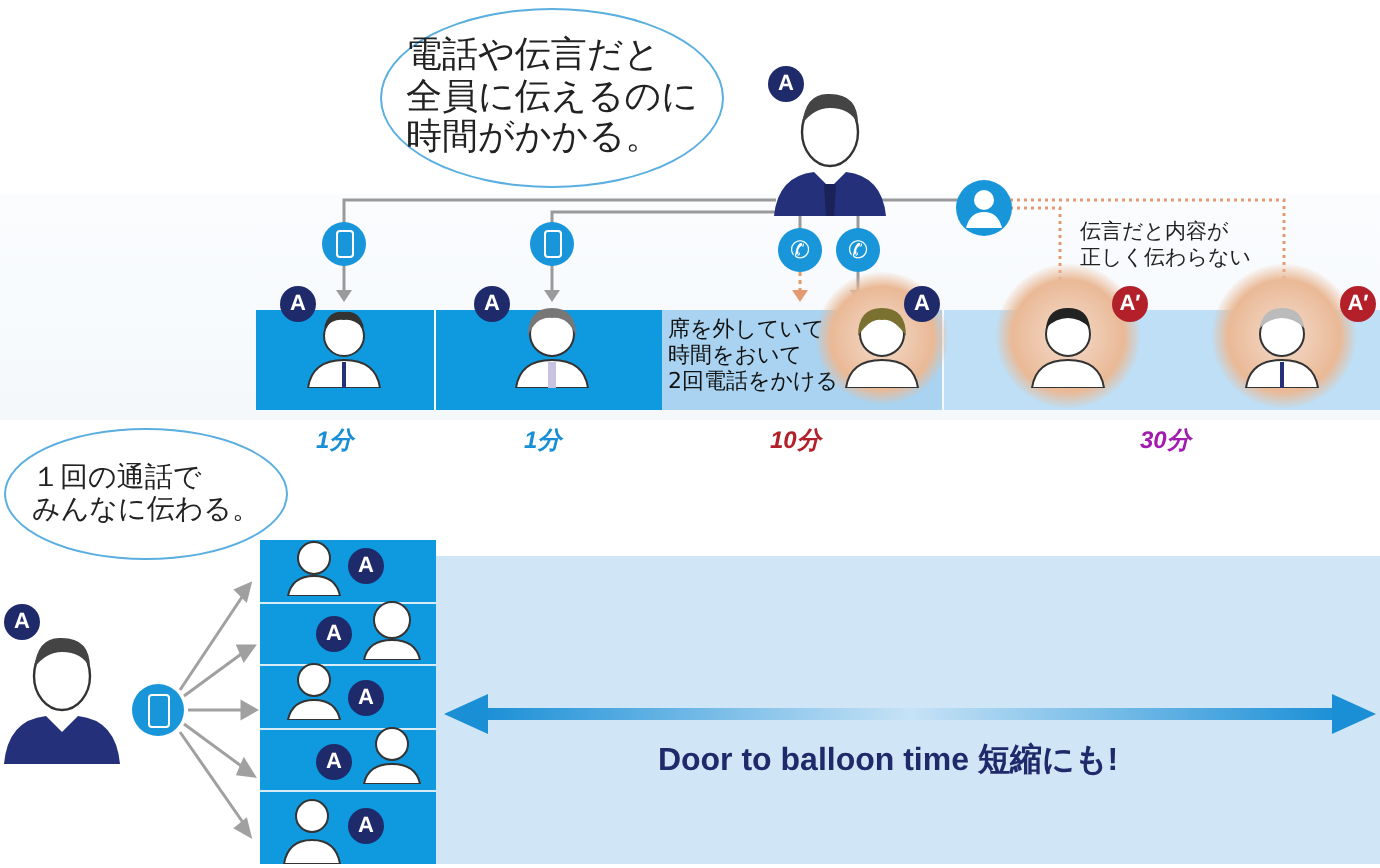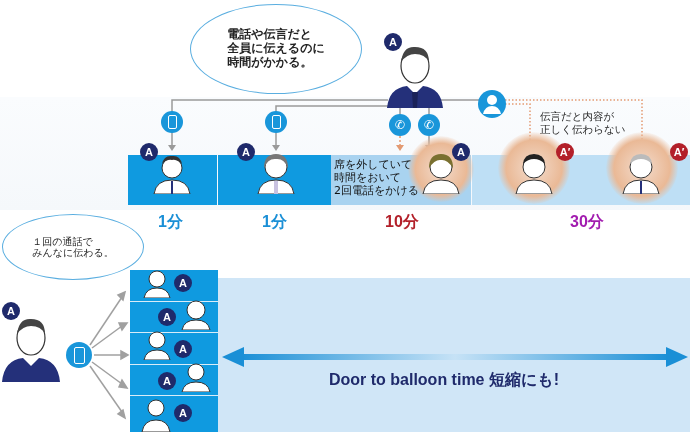--- a/index.html
+++ b/index.html
@@ -9,21 +9,21 @@
   .cell{position:absolute;top:155px;height:50px;}
   .c-blue{background:#0f9ae0;}
   .c-light{background:#a9d3f0;}
   .c-pale{background:#bedff5;}
   .bubble{position:absolute;border:1.5px solid #5aaee0;border-radius:50%;background:#fff;display:flex;align-items:center;justify-content:center;text-align:left;color:#222;}
   .bubble span{display:block;line-height:1.15;white-space:pre;}
   .badge{position:absolute;width:18px;height:18px;border-radius:50%;color:#fff;font-weight:bold;font-size:11px;display:flex;align-items:center;justify-content:center;font-family:"Liberation Sans",sans-serif;}
   .badge.navy{background:#1f2a6b;}
   .badge.red{background:#b3202a;}
   .phone-circ{position:absolute;width:22px;height:22px;border-radius:50%;background:#1996da;display:flex;align-items:center;justify-content:center;}
-  .time{position:absolute;top:212px;font-weight:bold;font-size:16px;font-family:"Liberation Sans",sans-serif;}
+  .time{position:absolute;top:212px;font-weight:bold;font-size:12px;font-family:"Liberation Sans",sans-serif;font-style:italic;}
   .person{position:absolute;}
   .burst{position:absolute;border-radius:50%;background:radial-gradient(circle,#f3dccd 0%,#eab996 55%,rgba(234,185,150,0) 72%);}
   .grid-rows{position:absolute;left:130px;top:270px;width:88px;height:162px;background:#0f9ae0;}
   .grid-rows .row{height:31.6px;border-bottom:1.5px solid #d8ecf8;box-sizing:border-box;}
   .bigband{position:absolute;left:218px;top:278px;width:472px;height:154px;background:#d0e6f7;}
 </style>
 </head>
 <body>
 
 <div class="abs band-top"></div>
@@ -57,21 +57,21 @@
     <line x1="94" y1="355" x2="122" y2="355"></line>
       <polygon points="128,355 121,351 121,359"></polygon>
     <line x1="92" y1="362" x2="122" y2="384"></line>
       <polygon points="127,388 122,380 119,387"></polygon>
     <line x1="90" y1="366" x2="122" y2="412"></line>
       <polygon points="125,418 123,410 118,414"></polygon>
   </g>
 </svg>
 
 <div class="bubble" style="left:190px;top:4px;width:170px;height:88px;">
-  <span style="font-size:12px;font-weight:bold;">電話や伝言だと
+  <span style="font-size:18px;">電話や伝言だと
 全員に伝えるのに
 時間がかかる。</span>
 </div>
 
 <div class="badge navy" style="left:384px;top:33px;">A</div>
 <svg class="person" style="left:385px;top:42px;" width="60" height="66">
   <ellipse cx="30" cy="24" rx="14" ry="17" fill="#fff" stroke="#333" stroke-width="1.2"></ellipse>
   <path d="M16 20 Q18 4 30 5 Q44 5 44 20 Q40 12 30 12 Q22 12 16 20Z" fill="#444"></path>
   <path d="M2 66 Q4 46 22 44 L30 52 L38 44 Q56 46 58 66Z" fill="#24307a"></path>
   <path d="M27 50 L33 50 L32 66 L28 66Z" fill="#1a2259"></path>
@@ -147,21 +147,21 @@
     <rect x="19" y="31" width="2" height="13" fill="#24307a"></rect>
 </svg>
 <div class="badge red" style="left:670px;top:143px;">A′</div>
 
 <div class="time" style="left:158px;color:#1a8fd6;">1分</div>
 <div class="time" style="left:262px;color:#1a8fd6;">1分</div>
 <div class="time" style="left:385px;color:#b3202a;">10分</div>
 <div class="time" style="left:570px;color:#a21caf;">30分</div>
 
 <div class="bubble" style="left:2px;top:214px;width:140px;height:64px;">
-  <span style="font-size:10px;">１回の通話で
+  <span style="font-size:14px;">１回の通話で
 みんなに伝わる。</span>
 </div>
 
 <div class="badge navy" style="left:2px;top:302px;">A</div>
 <svg class="person" style="left:0px;top:312px;" width="62" height="70">
   <ellipse cx="31" cy="26" rx="14" ry="17" fill="#fff" stroke="#333" stroke-width="1.2"></ellipse>
   <path d="M17 22 Q19 6 31 7 Q45 7 45 22 Q41 14 31 14 Q23 14 17 22Z" fill="#444"></path>
   <path d="M2 70 Q4 48 23 46 L31 54 L39 46 Q58 48 60 70Z" fill="#24307a"></path>
 </svg>
 

